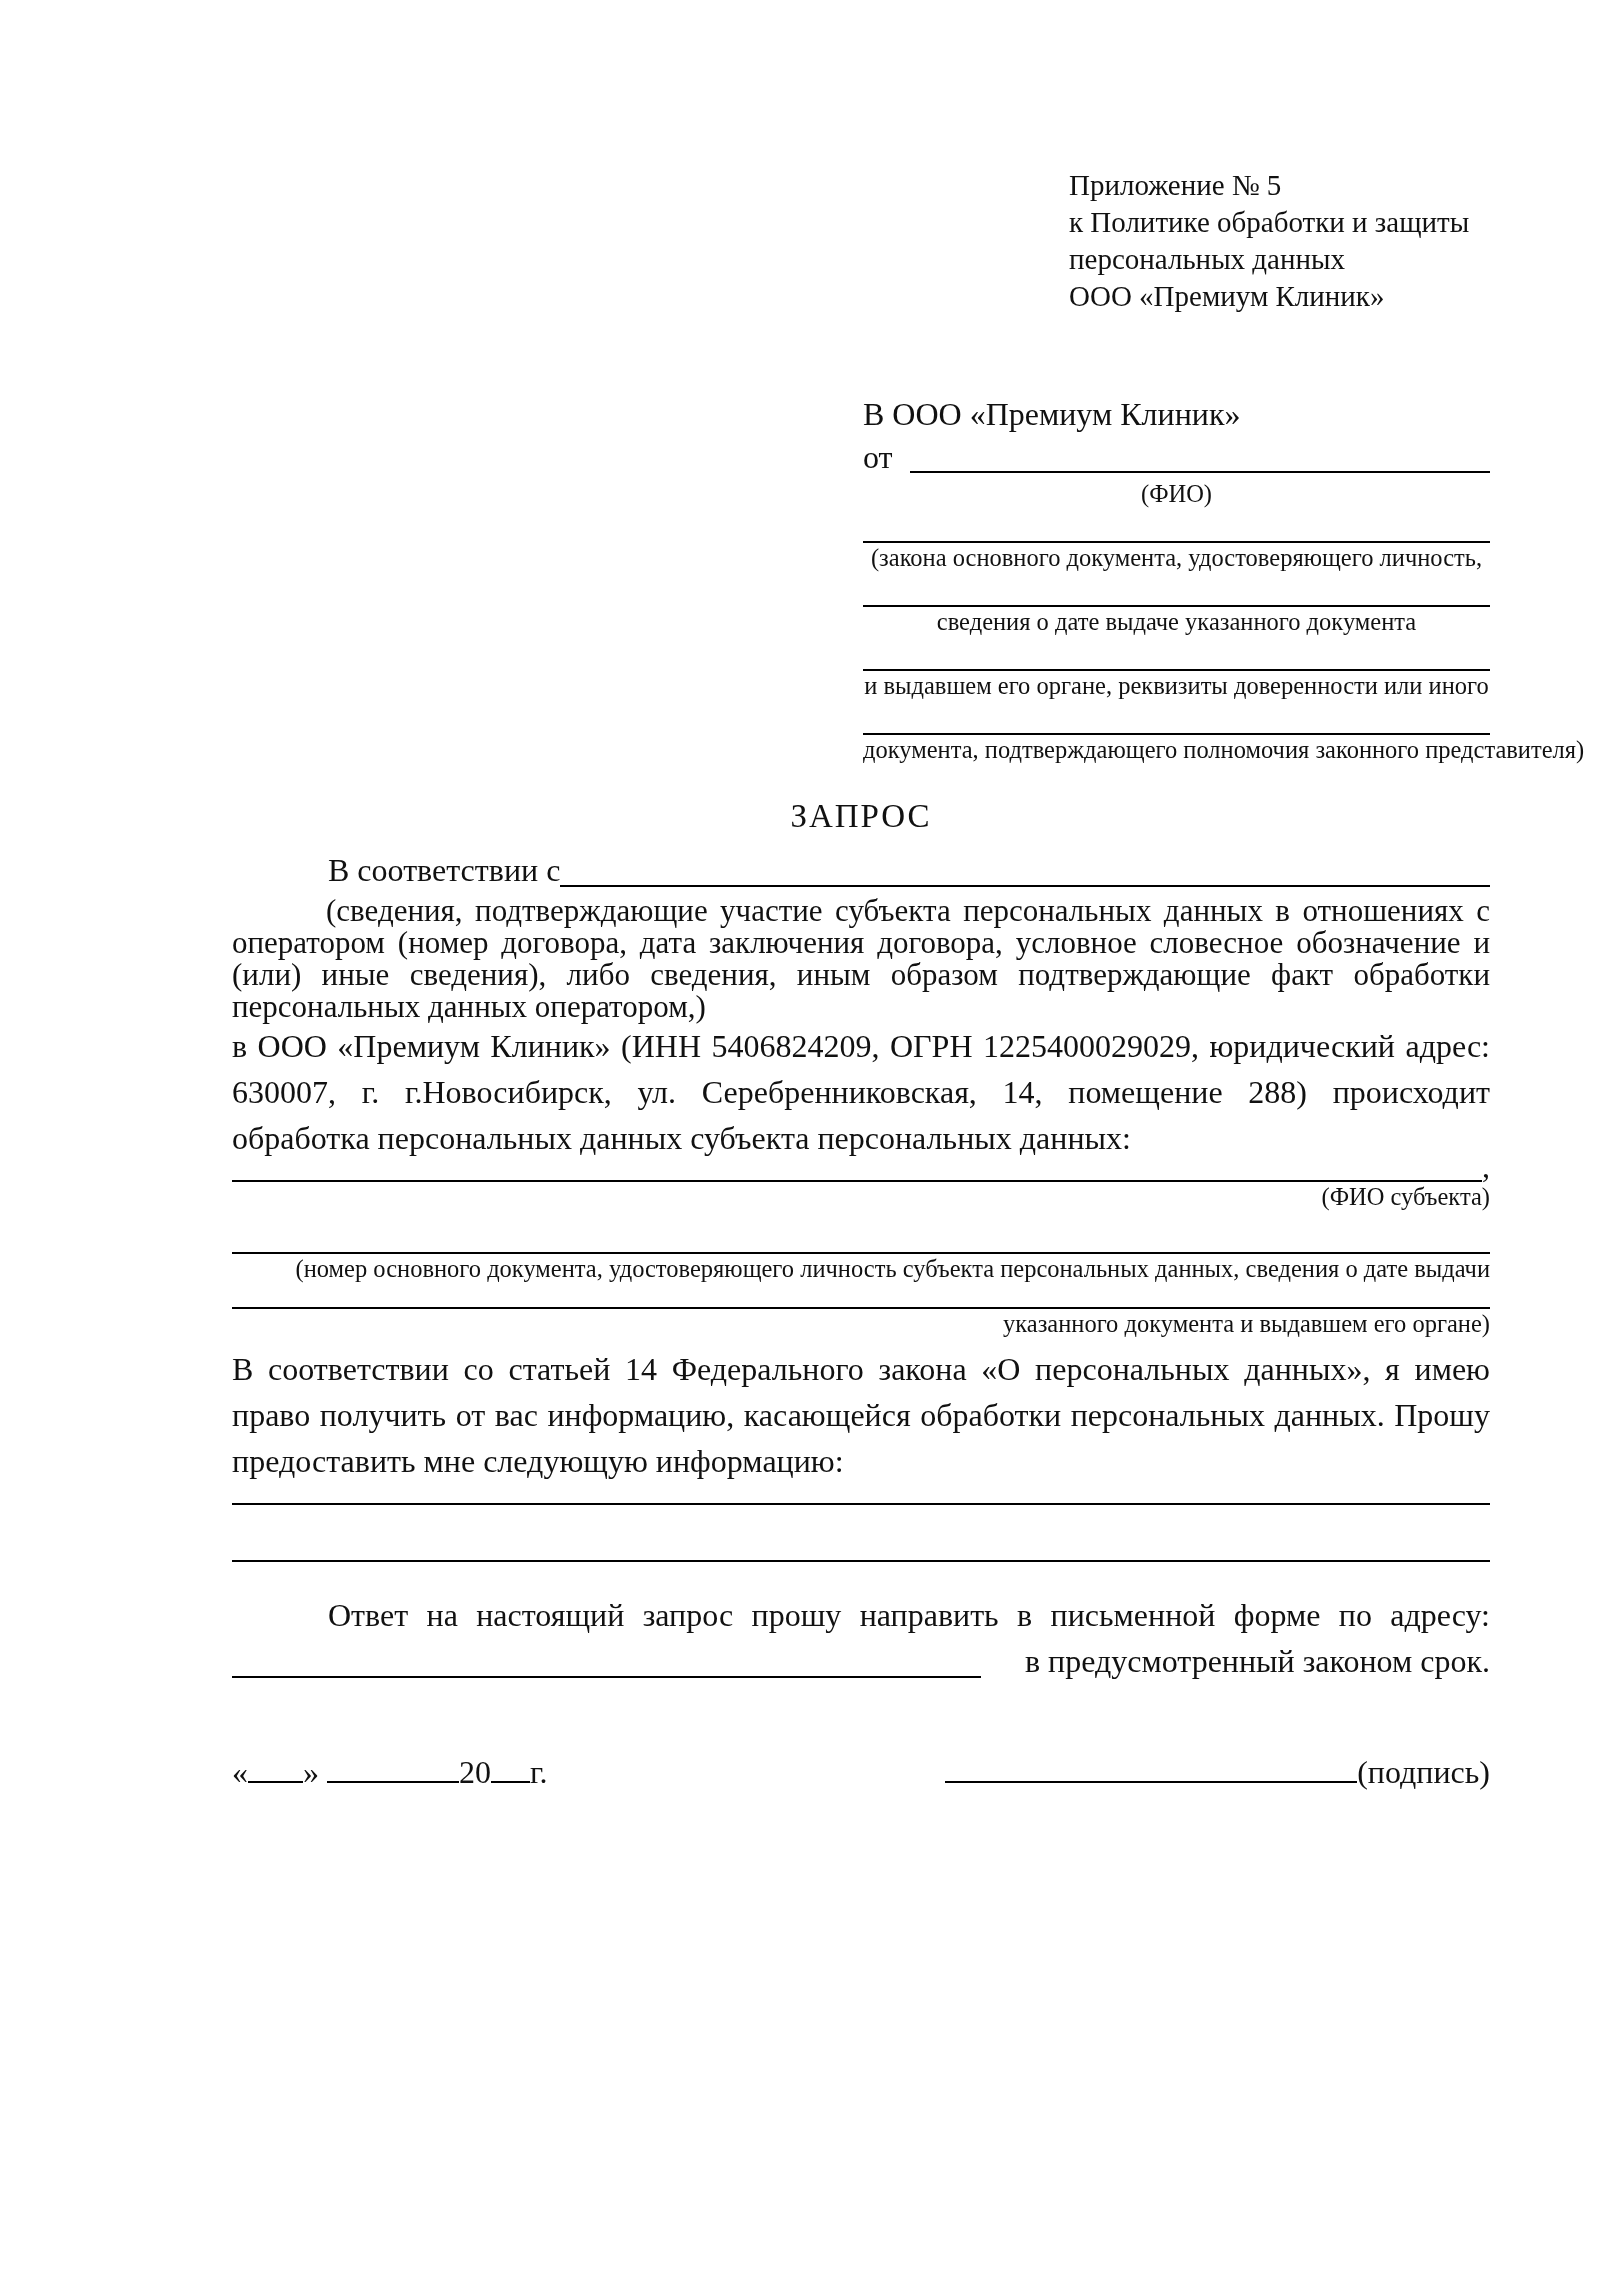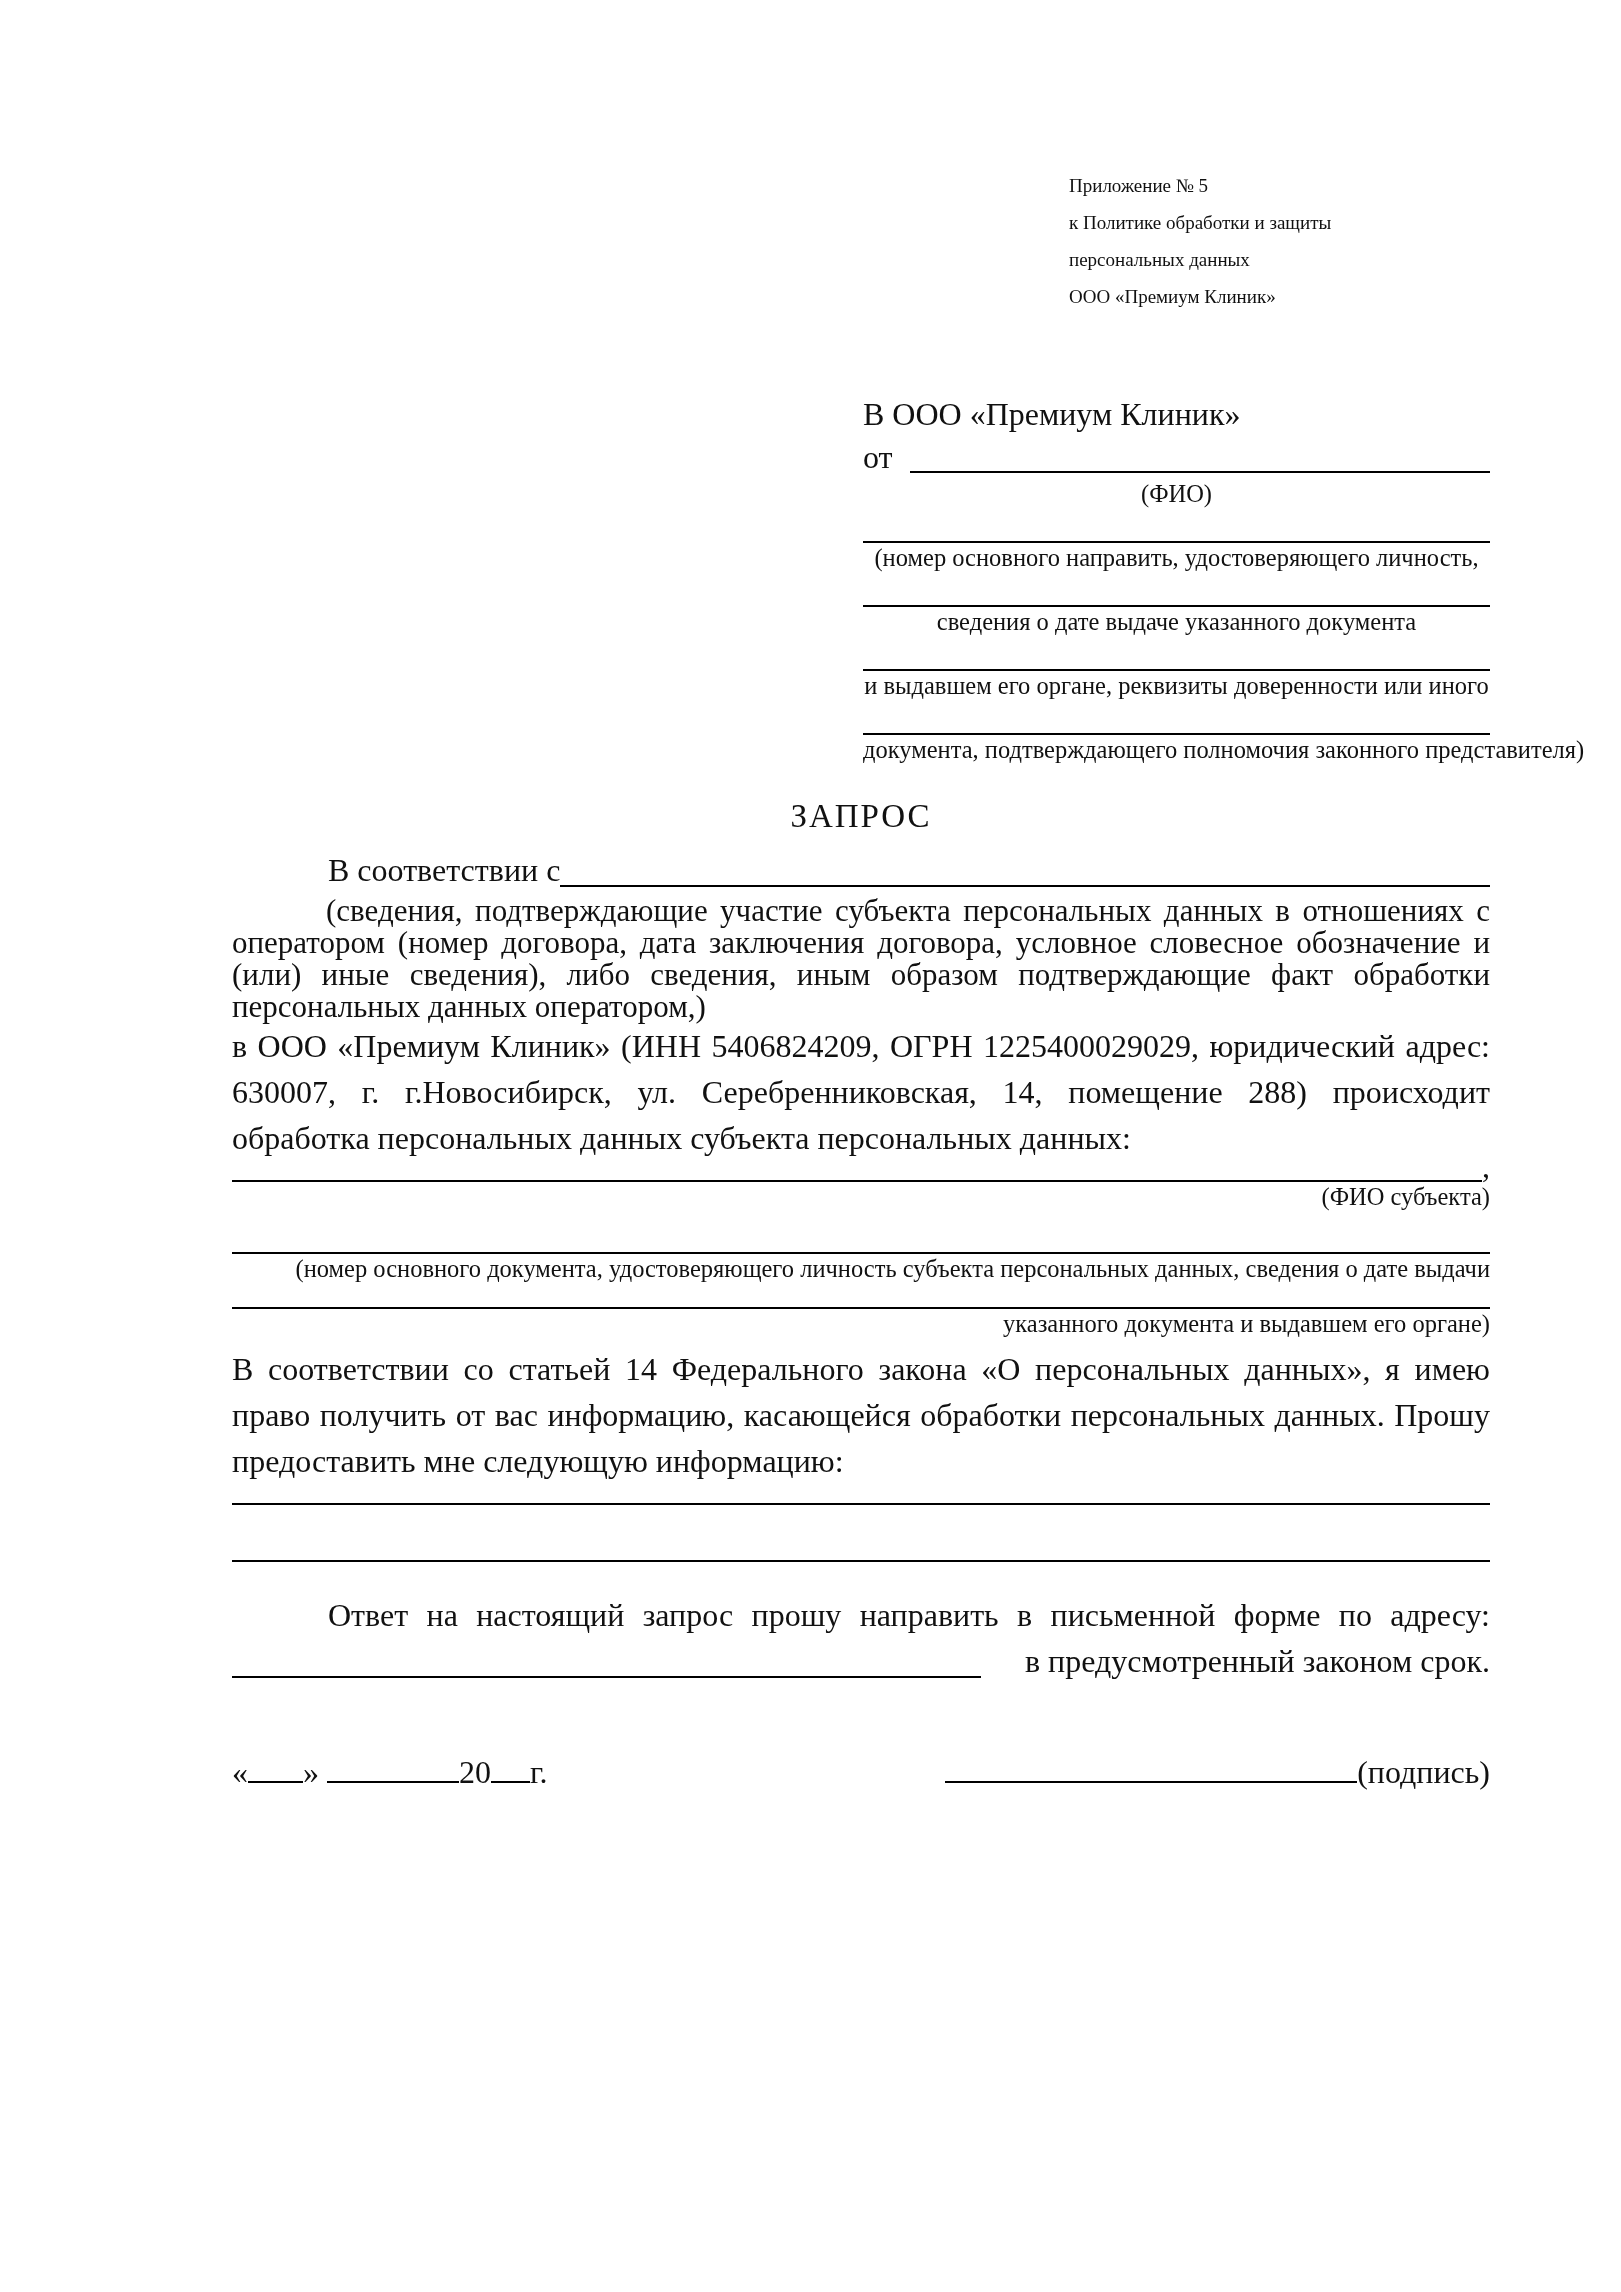--- a/index.html
+++ b/index.html
@@ -2,21 +2,21 @@
 <html lang="ru"><head>
 <meta charset="utf-8">
 <style>
   html,body{margin:0;padding:0;background:#ffffff;}
   .page{
     width:1621px;height:2293px;box-sizing:border-box;background:#fff;color:#111;
     font-family:"Liberation Serif","DejaVu Serif",serif;
     padding:167px 131px 0 232px;position:relative;overflow:hidden;
   }
   
-  .header-note{margin-left:auto;width:421px;font-size:19px;line-height:37px;white-space:nowrap;}
+  .header-note{margin-left:auto;width:421px;font-size:29px;line-height:37px;white-space:nowrap;}
   
   .doc-title{margin:98px 0 0 0;font-size:37px;font-weight:bold;line-height:48px;text-align:center;}
   
   .addressee{margin-left:auto;width:627px;margin-top:78px;font-size:32px;line-height:43px;}
   .flex-row{display:flex;}
   .from-label{margin-right:17px;}
   .fill{flex:1;border-bottom:2.9px solid #000;align-self:flex-end;height:0;margin-bottom:5.9px;}
   .addr-field{height:33px;border-bottom:2.9px solid #000;}
   .addr-cap{font-size:24.5px;line-height:29px;text-align:center;white-space:nowrap;}
   
@@ -57,21 +57,21 @@
 
   <div class="addressee">
     <div>В ООО «Премиум Клиник»</div>
     <div class="flex-row">
       <span class="from-label">от</span>
       <span class="fill"></span>
     </div>
     <div class="addr-cap">(ФИО)</div>
 
     <div class="addr-field"></div>
-    <div class="addr-cap">(номер основного направить, удостоверяющего личность,</div>
+    <div class="addr-cap">(закона основного документа, удостоверяющего личность,</div>
 
     <div class="addr-field"></div>
     <div class="addr-cap">сведения о дате выдаче указанного документа</div>
 
     <div class="addr-field"></div>
     <div class="addr-cap">и выдавшем его органе, реквизиты доверенности или иного</div>
 
     <div class="addr-field"></div>
     <div class="addr-cap">документа, подтверждающего полномочия законного представителя)</div>
   </div>

